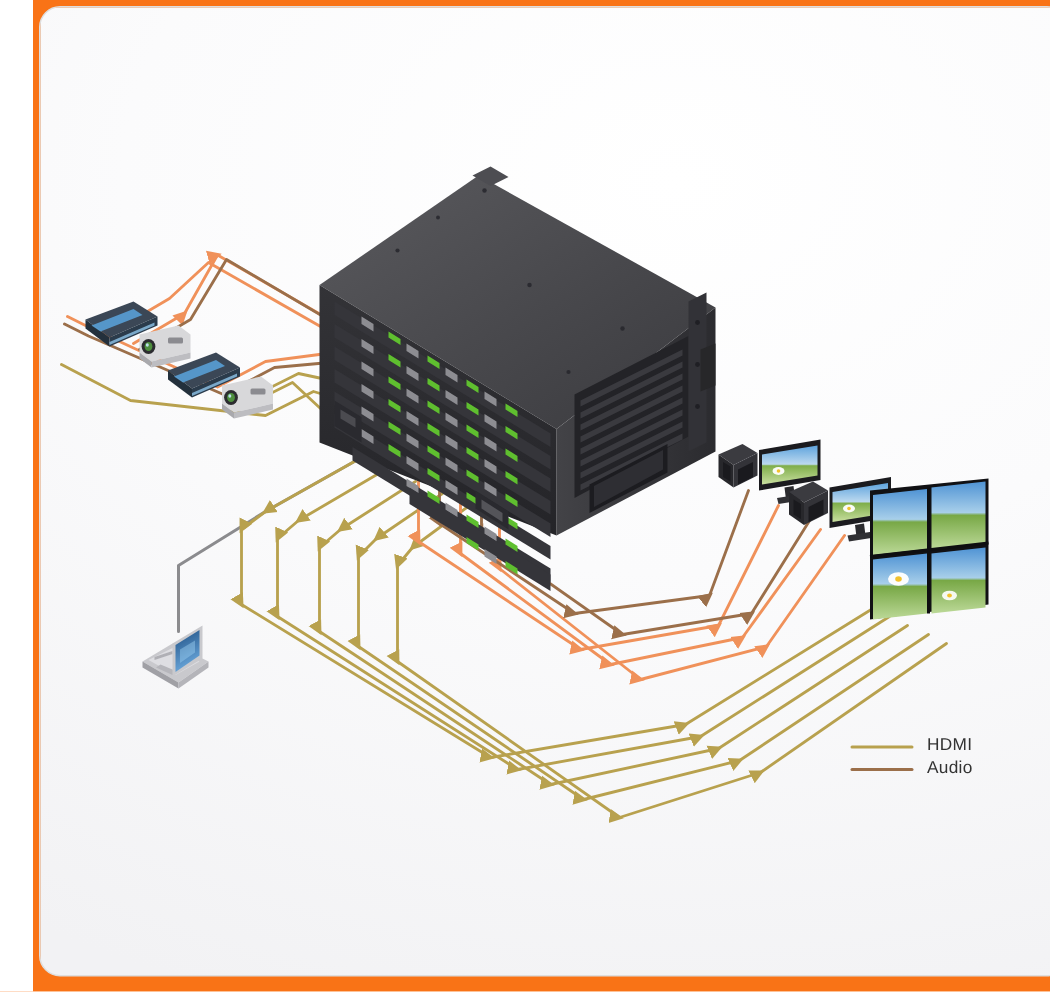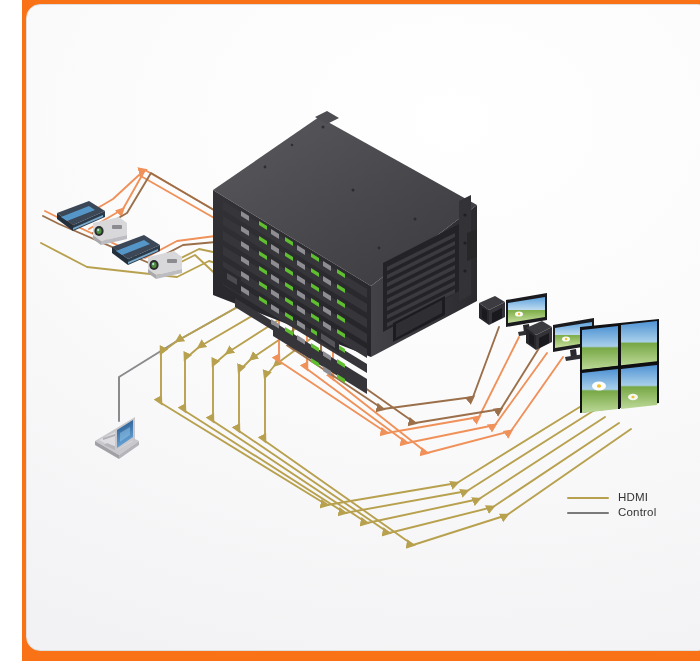--- a/index.html
+++ b/index.html
@@ -438,20 +438,20 @@
        <path d="M553,366 L632,357" stroke="#0e0e11" stroke-width="2" fill="none"></path>
      </g>
    </svg>
 
    <div class="legend">
      <div class="legend-row">
        <span class="legend-swatch" style="background:#b8a14e"></span>
        <span class="legend-label">HDMI</span>
      </div>
      <div class="legend-row">
-       <span class="legend-swatch" style="background:#7a7a7a"></span>
-       <span class="legend-label">Control</span>
+       <span class="legend-swatch" style="background:#9b6f4a"></span>
+       <span class="legend-label">Audio</span>
      </div>
    </div>
 
   </div>
  </div>
 </div>
 
 </body></html>

